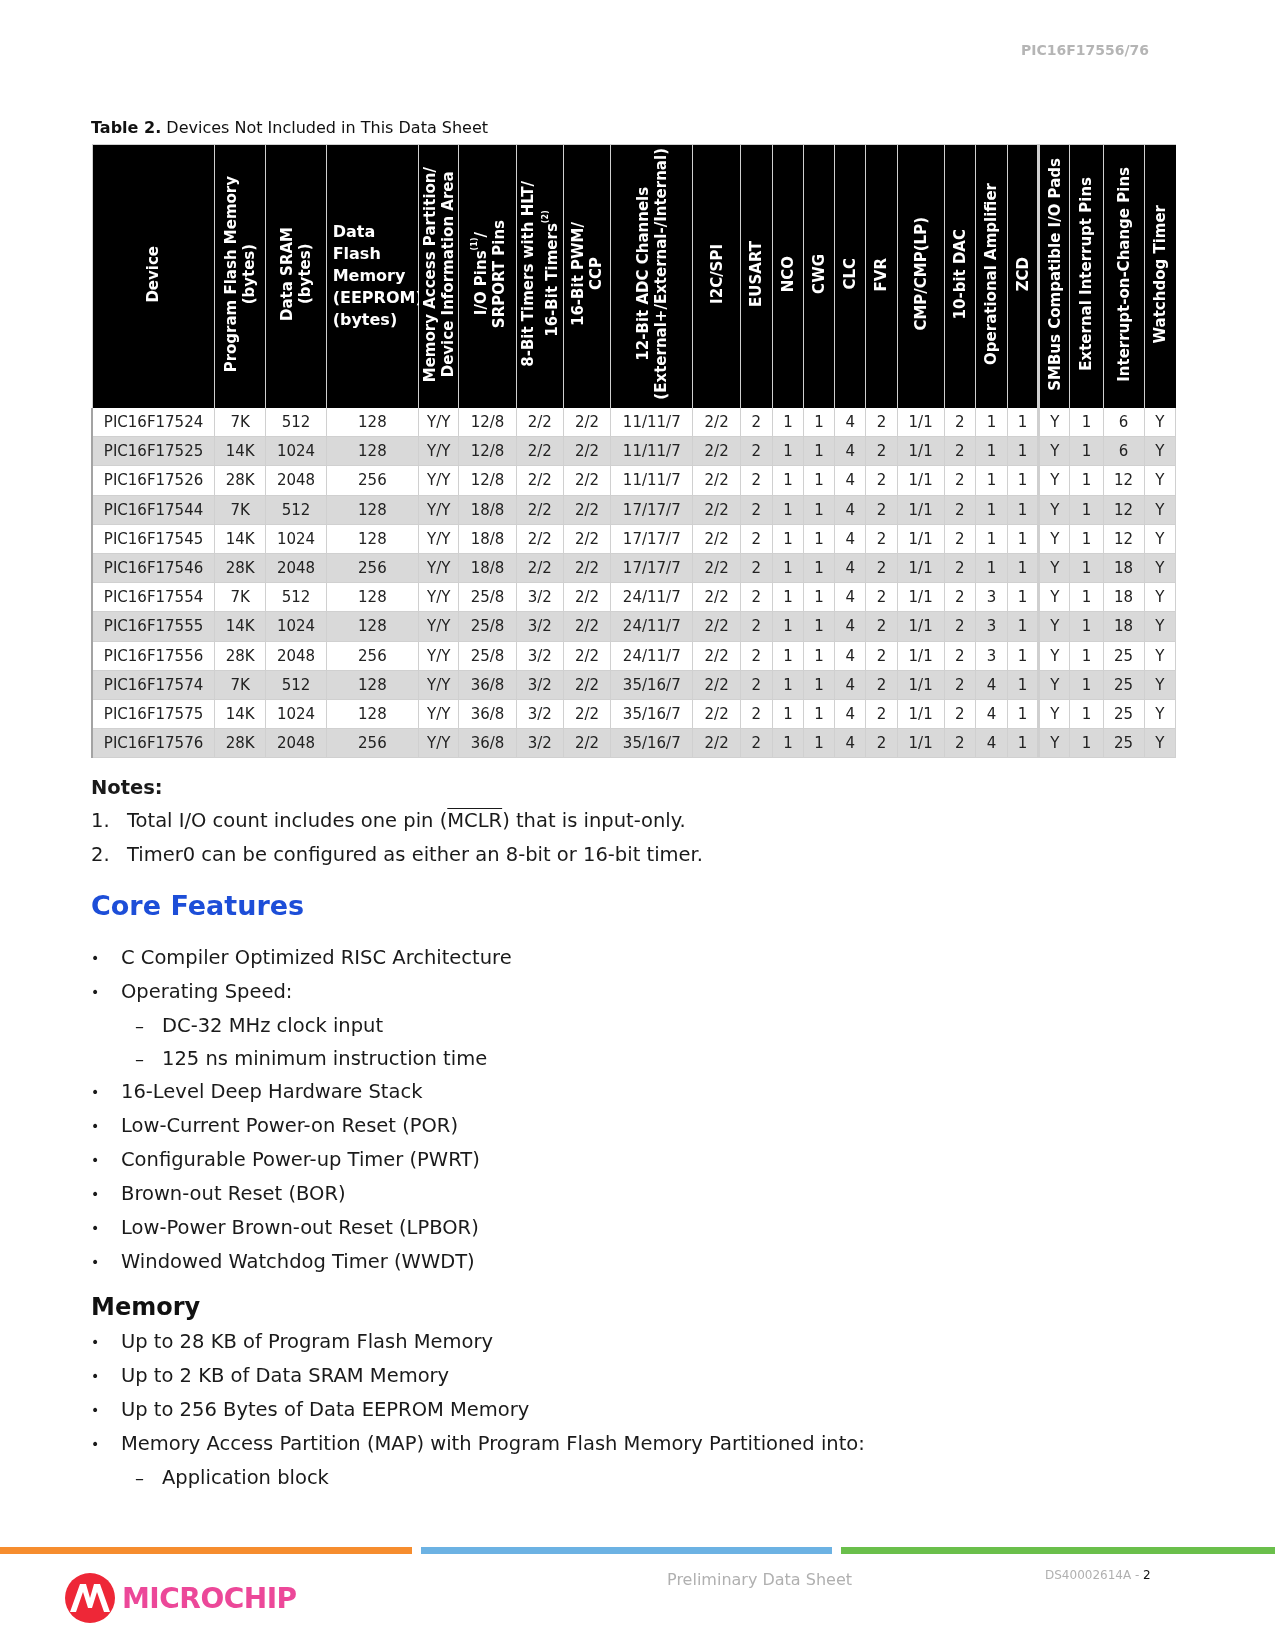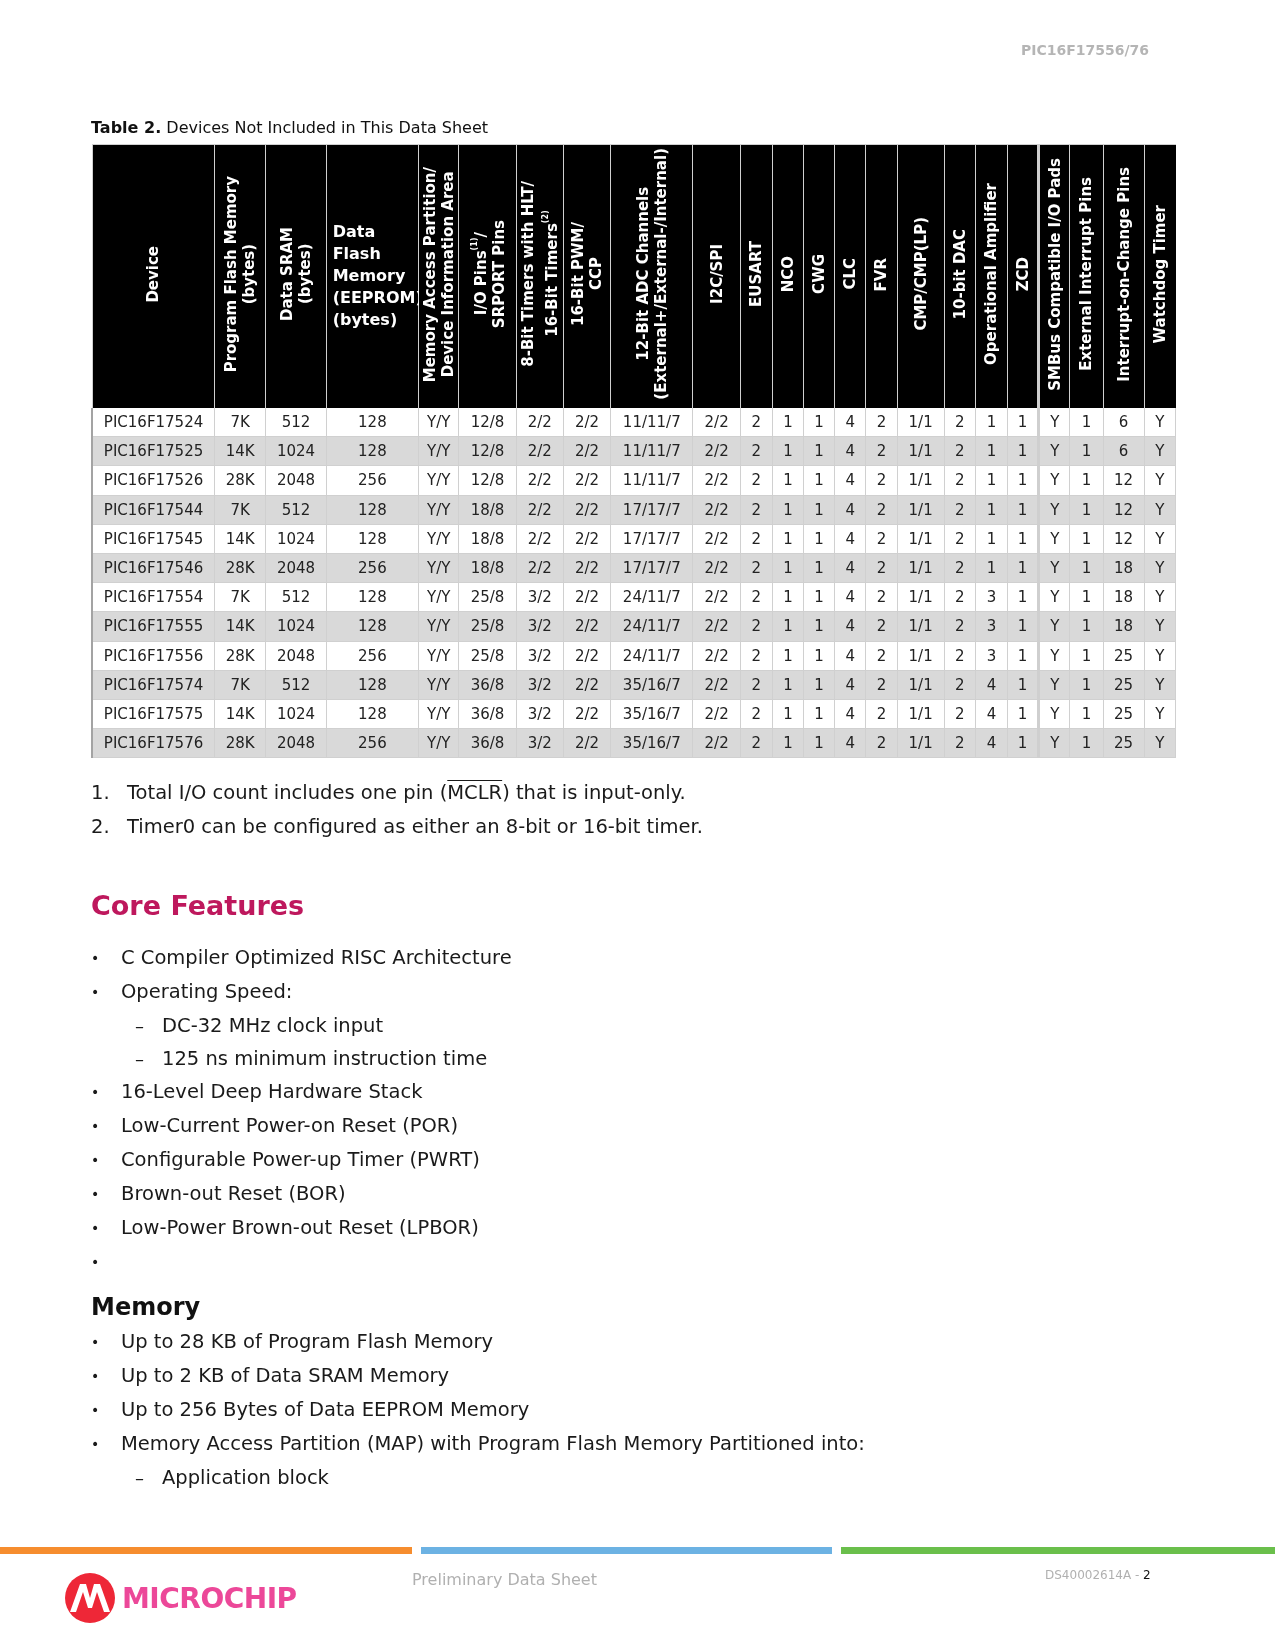--- a/index.html
+++ b/index.html
@@ -22,37 +22,37 @@
   table.devices td.thick, table.devices th.thick { border-left: 3px solid #cfcfcf; }
   sup { font-size: 8px; vertical-align: super; }
 
   .notes { position: absolute; top: 776px; left: 91px; font-size: 19.5px; }
   .notes .notes-title { font-weight: bold; margin-bottom: 5px; }
   .notes .note { display: flex; line-height: 34px; }
   .notes .note .num { width: 36px; }
   .overline { text-decoration: overline; }
 
   .section { position: absolute; left: 91px; }
-  .section h2 { font-size: 27px; font-weight: bold; color: #be185d; }
+  .section h2 { font-size: 27px; font-weight: bold; color: #1d4ed8; }
   .section h3 { font-size: 24px; font-weight: bold; color: #111; }
   ul.bullets { list-style: none; }
   ul.bullets li { font-size: 19.5px; line-height: 34px; display: flex; }
   ul.bullets li .bul { width: 30px; flex: 0 0 30px; font-size: 14px; }
   ul.bullets li.sub { padding-left: 44px; line-height: 33px; }
   ul.bullets li.sub .bul { width: 27px; flex: 0 0 27px; font-size: 18px; }
 
   .footer-bars { position: absolute; top: 1547px; left: 0; width: 1275px; height: 7px; }
   .bar { position: absolute; top: 0; height: 7px; }
   .bar.orange { left: 0; width: 412px; background: #f68d2e; }
   .bar.blue { left: 421px; width: 411px; background: #6cb2e3; }
   .bar.green { left: 841px; width: 434px; background: #6abf4b; }
 
   .logo { position: absolute; top: 1572px; left: 64px; display: flex; align-items: center; }
   .logo .wordmark { font-family: "DejaVu Sans", sans-serif; font-weight: bold; font-size: 28px; letter-spacing: -0.5px; color: #ec4899; margin-left: 6px; }
-  .footer-center { position: absolute; top: 1568px; left: 412px; width: 430px; text-align: left; color: #b0b0b0; font-size: 16px; line-height: 23px; }
+  .footer-center { position: absolute; top: 1568px; left: 422px; width: 430px; text-align: right; color: #b0b0b0; font-size: 16px; line-height: 23px; }
   .footer-right { position: absolute; top: 1568px; left: 1045px; color: #b0b0b0; font-size: 12px; }
   .footer-right .page-num { color: #111; }
 </style>
 </head>
 <body>
 
 <div class="running-header">PIC16F17556/76</div>
 
 <div class="table-caption">
   <b>Table 2.</b>
@@ -412,20 +412,21 @@
         <td>1</td>
         <td class="thick">Y</td>
         <td>1</td>
         <td>25</td>
         <td>Y</td>
       </tr>
     </tbody>
 </table>
 
 <div class="notes">
+  <div class="notes-title">Notes:</div>
   <div class="note">
     <span class="num">1.</span>
     <span><span>Total I/O count includes one pin (</span><span class="overline">MCLR</span><span>) that is input-only.</span></span>
   </div>
   <div class="note">
     <span class="num">2.</span>
     <span>Timer0 can be configured as either an 8-bit or 16-bit timer.</span>
   </div>
 </div>
 
@@ -463,20 +464,21 @@
     <li>
         <span class="bul">•</span>
         <span>Brown-out Reset (BOR)</span>
       </li>
     <li>
         <span class="bul">•</span>
         <span>Low-Power Brown-out Reset (LPBOR)</span>
       </li>
     <li>
         <span class="bul">•</span>
+        <span>Windowed Watchdog Timer (WWDT)</span>
       </li>
   </ul>
 </div>
 
 <div class="section" style="top:1293px;">
   <h3>Memory</h3>
   <ul class="bullets" style="margin-top:4px;">
     <li>
         <span class="bul">•</span>
         <span>Up to 28 KB of Program Flash Memory</span>

